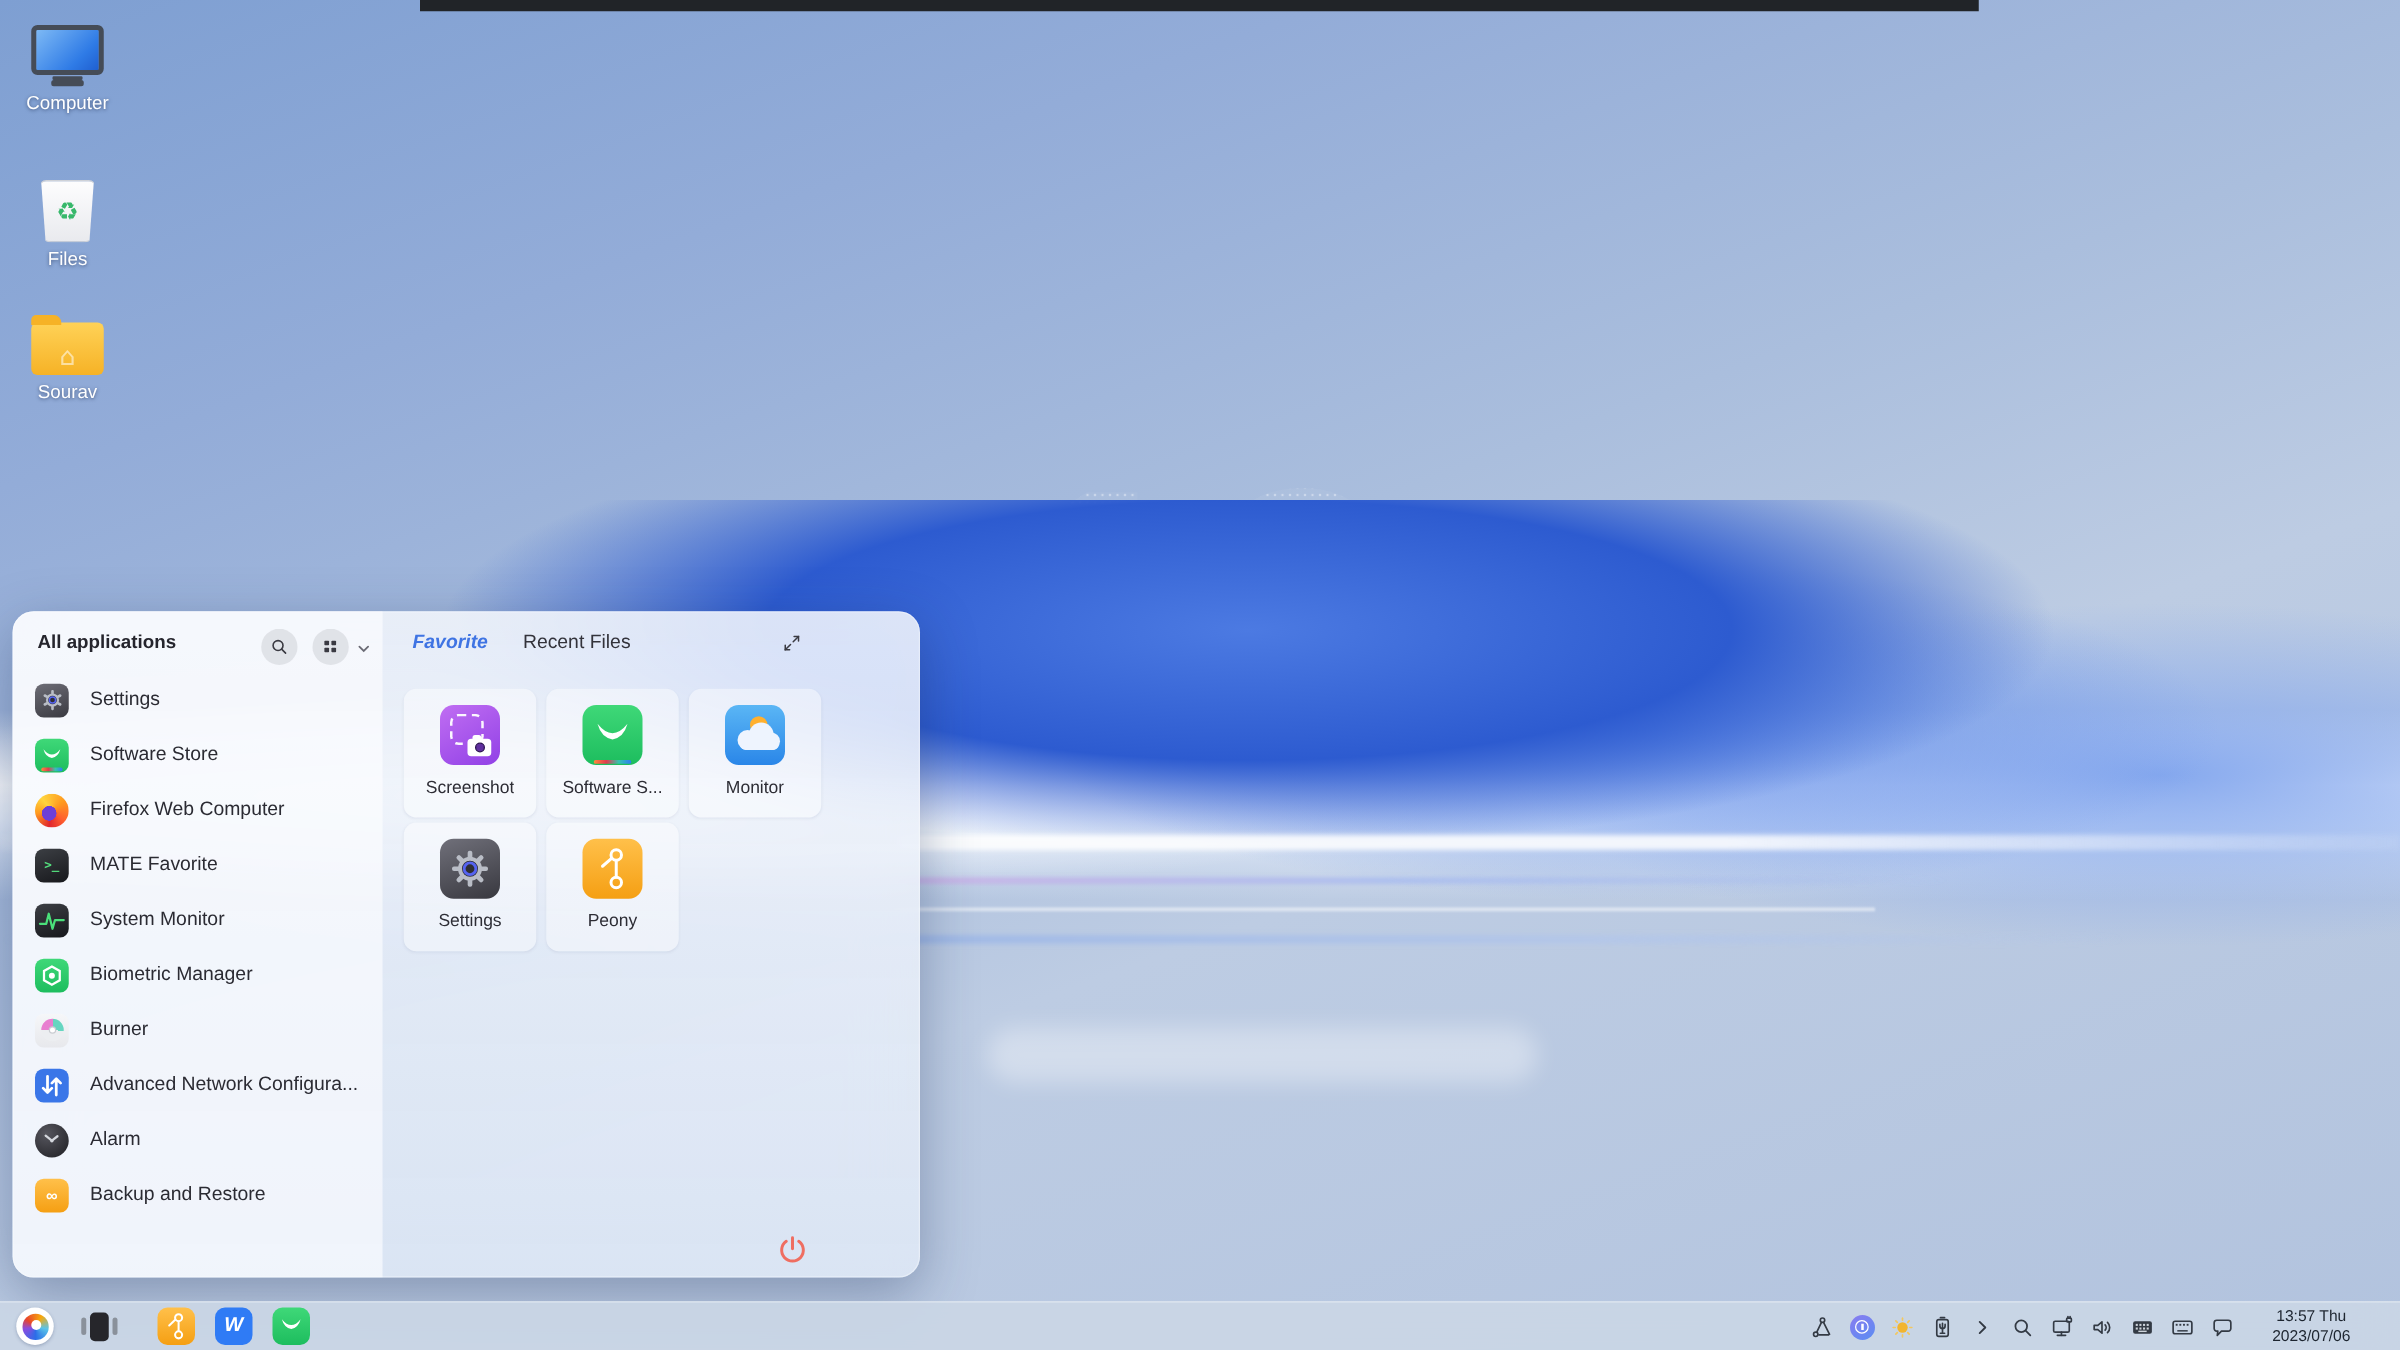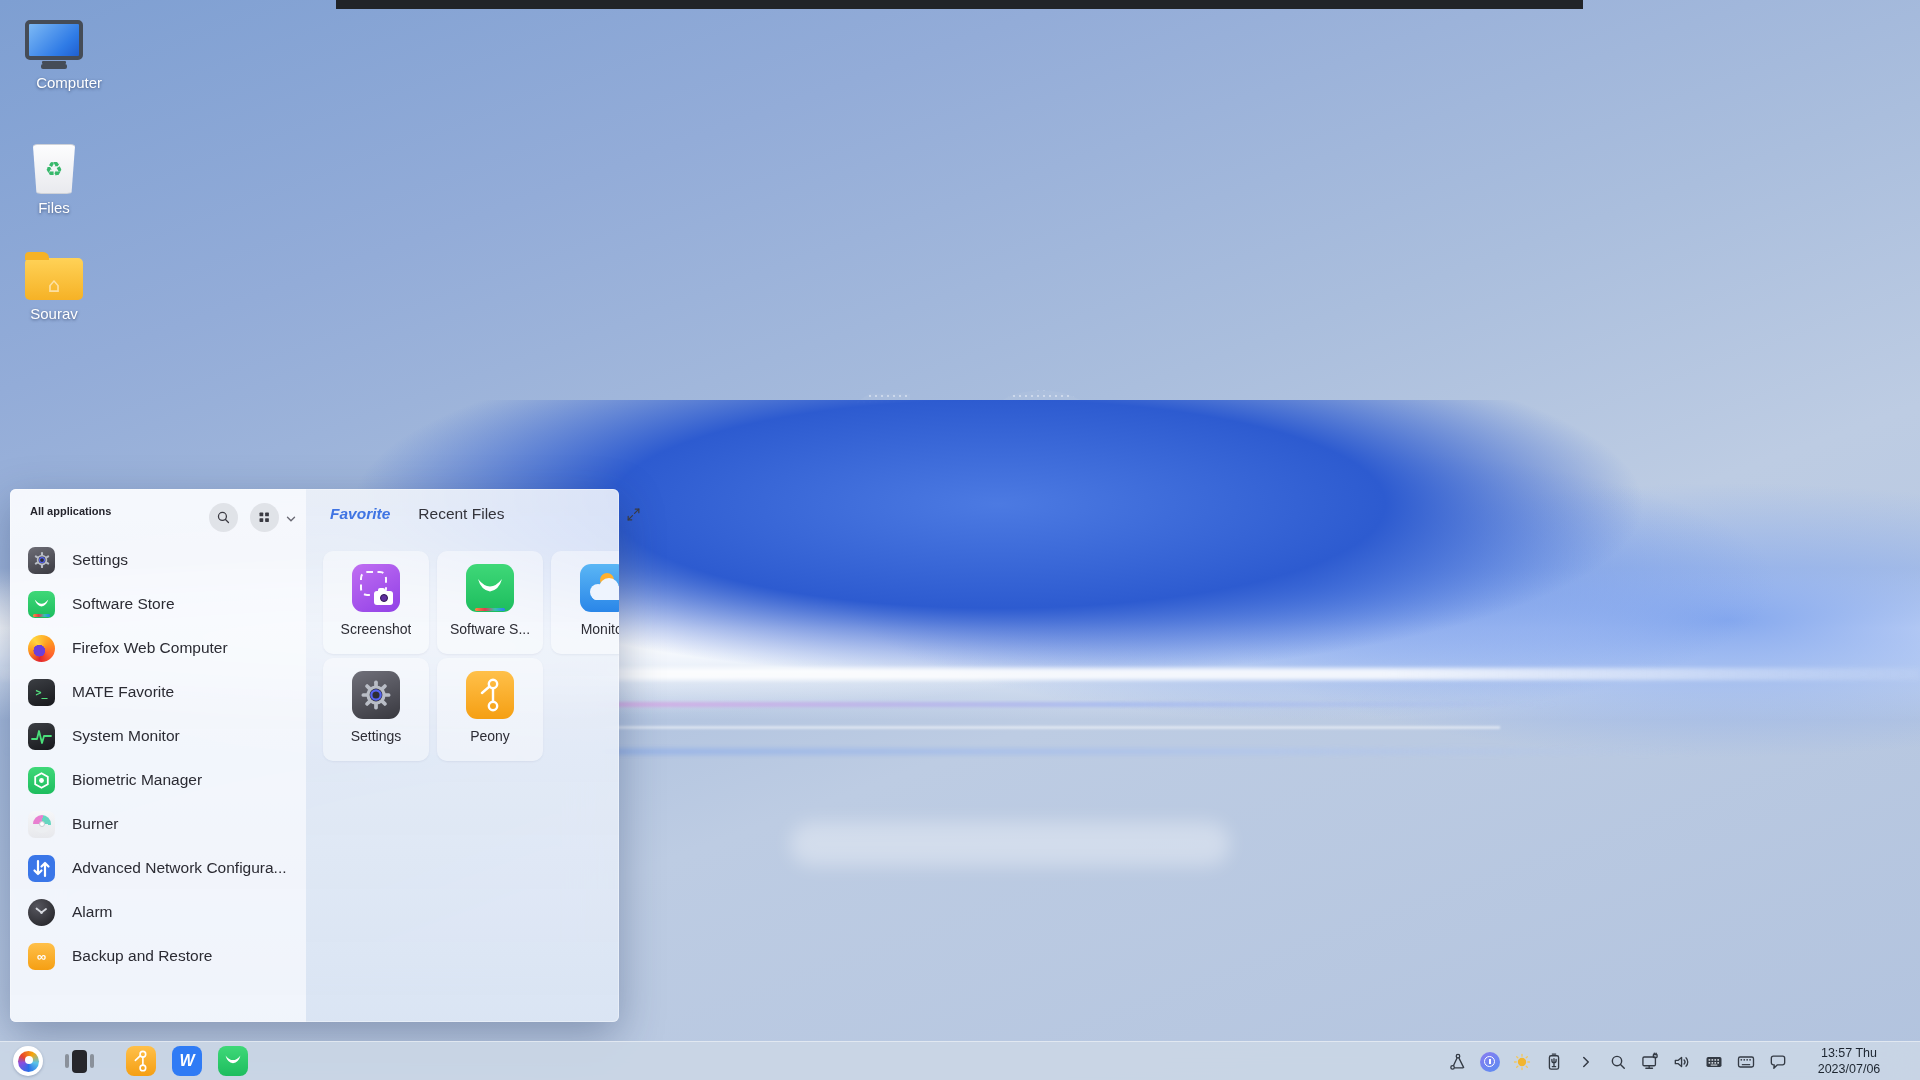--- a/index.html
+++ b/index.html
@@ -48,28 +48,28 @@
         clip-path:polygon(4% 0,96% 0,88% 100%,12% 100%); position:relative;
         display:flex; align-items:center; justify-content:center; }
   .trashcup .recycle { font-family:"DejaVu Sans", sans-serif; color:#37b86b; font-size:20px; line-height:1; }
   .folder { width:58px; height:42px; margin:0 auto; background:linear-gradient(180deg,#ffd257,#f6b226);
         border-radius:5px; position:relative; display:flex; align-items:flex-end; justify-content:center; }
   .folder:before { content:""; position:absolute; top:-6px; left:0; width:24px; height:8px;
         background:#f6b226; border-radius:4px 6px 0 0; }
   .folder .home { font-family:"DejaVu Sans", sans-serif; color:rgba(255,255,255,.55); font-size:20px; margin-bottom:3px; }
 
   
-  .launcher { position:absolute; left:10px; top:489px; width:609px; height:533px; z-index:10;
-        border-radius:6px; overflow:hidden;
+  .launcher { position:absolute; left:10px; top:489px; width:726px; height:533px; z-index:10;
+        border-radius:17px; overflow:hidden;
         background:linear-gradient(180deg, rgba(243,246,251,.88), rgba(224,233,246,.84));
         backdrop-filter:blur(24px) saturate(1.15);
         box-shadow:0 14px 44px rgba(25,45,90,.35), 0 0 0 1px rgba(255,255,255,.35) inset; }
   .leftcol { position:absolute; left:0; top:0; width:296px; height:100%;
         background:rgba(253,254,255,.62); }
-  .menu-title { position:absolute; left:30px; top:505px; font-size:11px; font-weight:700; color:#25252d; z-index:11; }
+  .menu-title { position:absolute; left:30px; top:505px; font-size:15px; font-weight:700; color:#25252d; z-index:11; }
   .circbtn { position:absolute; width:29px; height:29px; border-radius:50%; background:rgba(222,224,230,.9);
         display:flex; align-items:center; justify-content:center; z-index:11; }
   .srchbtn { left:209px; top:503px; }
   .gridbtn { left:250px; top:503px; }
   .chevbtn { position:absolute; left:283px; top:511px; width:16px; height:16px; z-index:11;
         display:flex; align-items:center; justify-content:center; }
 
   .applist { position:absolute; left:0; top:538px; width:296px; z-index:11; }
   .app-row { height:44px; display:flex; align-items:center; padding-left:28px; cursor:default; }
   .aicon { width:27px; height:27px; border-radius:7px; margin-right:17px; position:relative;
@@ -166,21 +166,21 @@
   <div class="wm10">10</div>
   <div class="waves"></div>
   <div class="band b1"></div>
   <div class="band b2"></div>
   <div class="band b3"></div>
   <div class="band b4"></div>
   <div class="blurpatch"></div>
 
   <div class="topstrip"></div>
 
-  <div class="dicon" style="left:6px; top:20px;text-align:right;">
+  <div class="dicon" style="left:6px; top:20px;">
     <div class="monitor"></div>
     <span class="dlabel" style="margin-top:14px;">Computer</span>
   </div>
   <div class="dicon" style="left:6px; top:144px;">
     <div class="trashcup">
       <span class="recycle">♻</span>
     </div>
     <span class="dlabel">Files</span>
   </div>
   <div class="dicon" style="left:6px; top:258px;">

